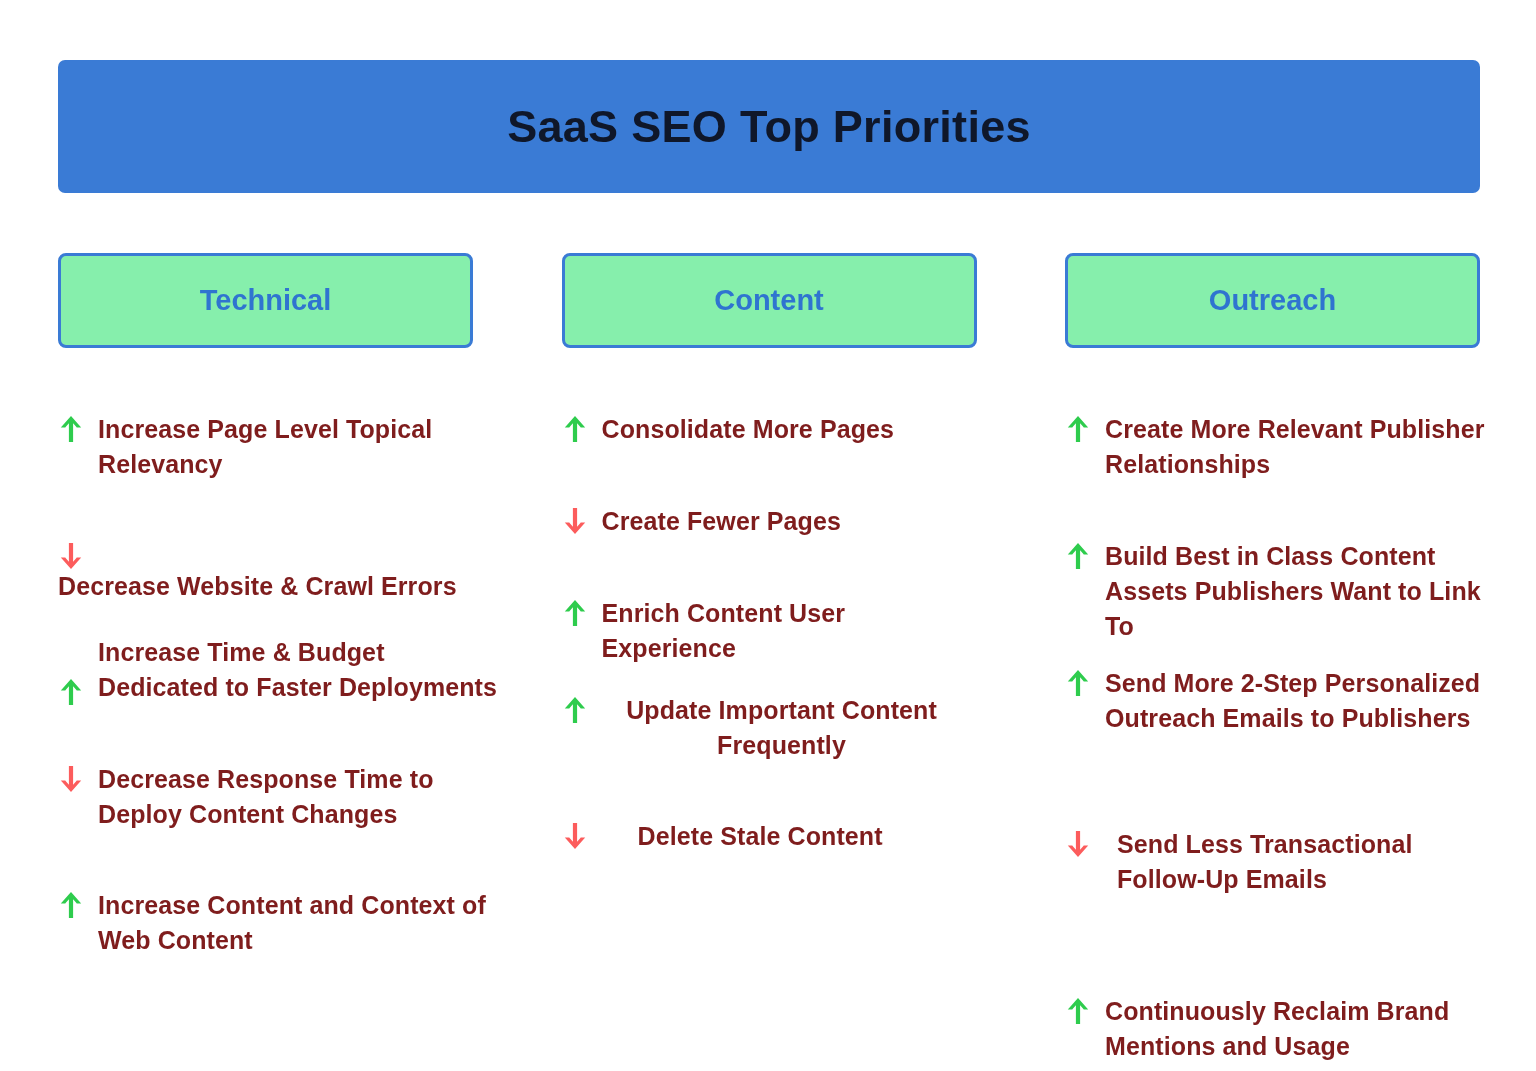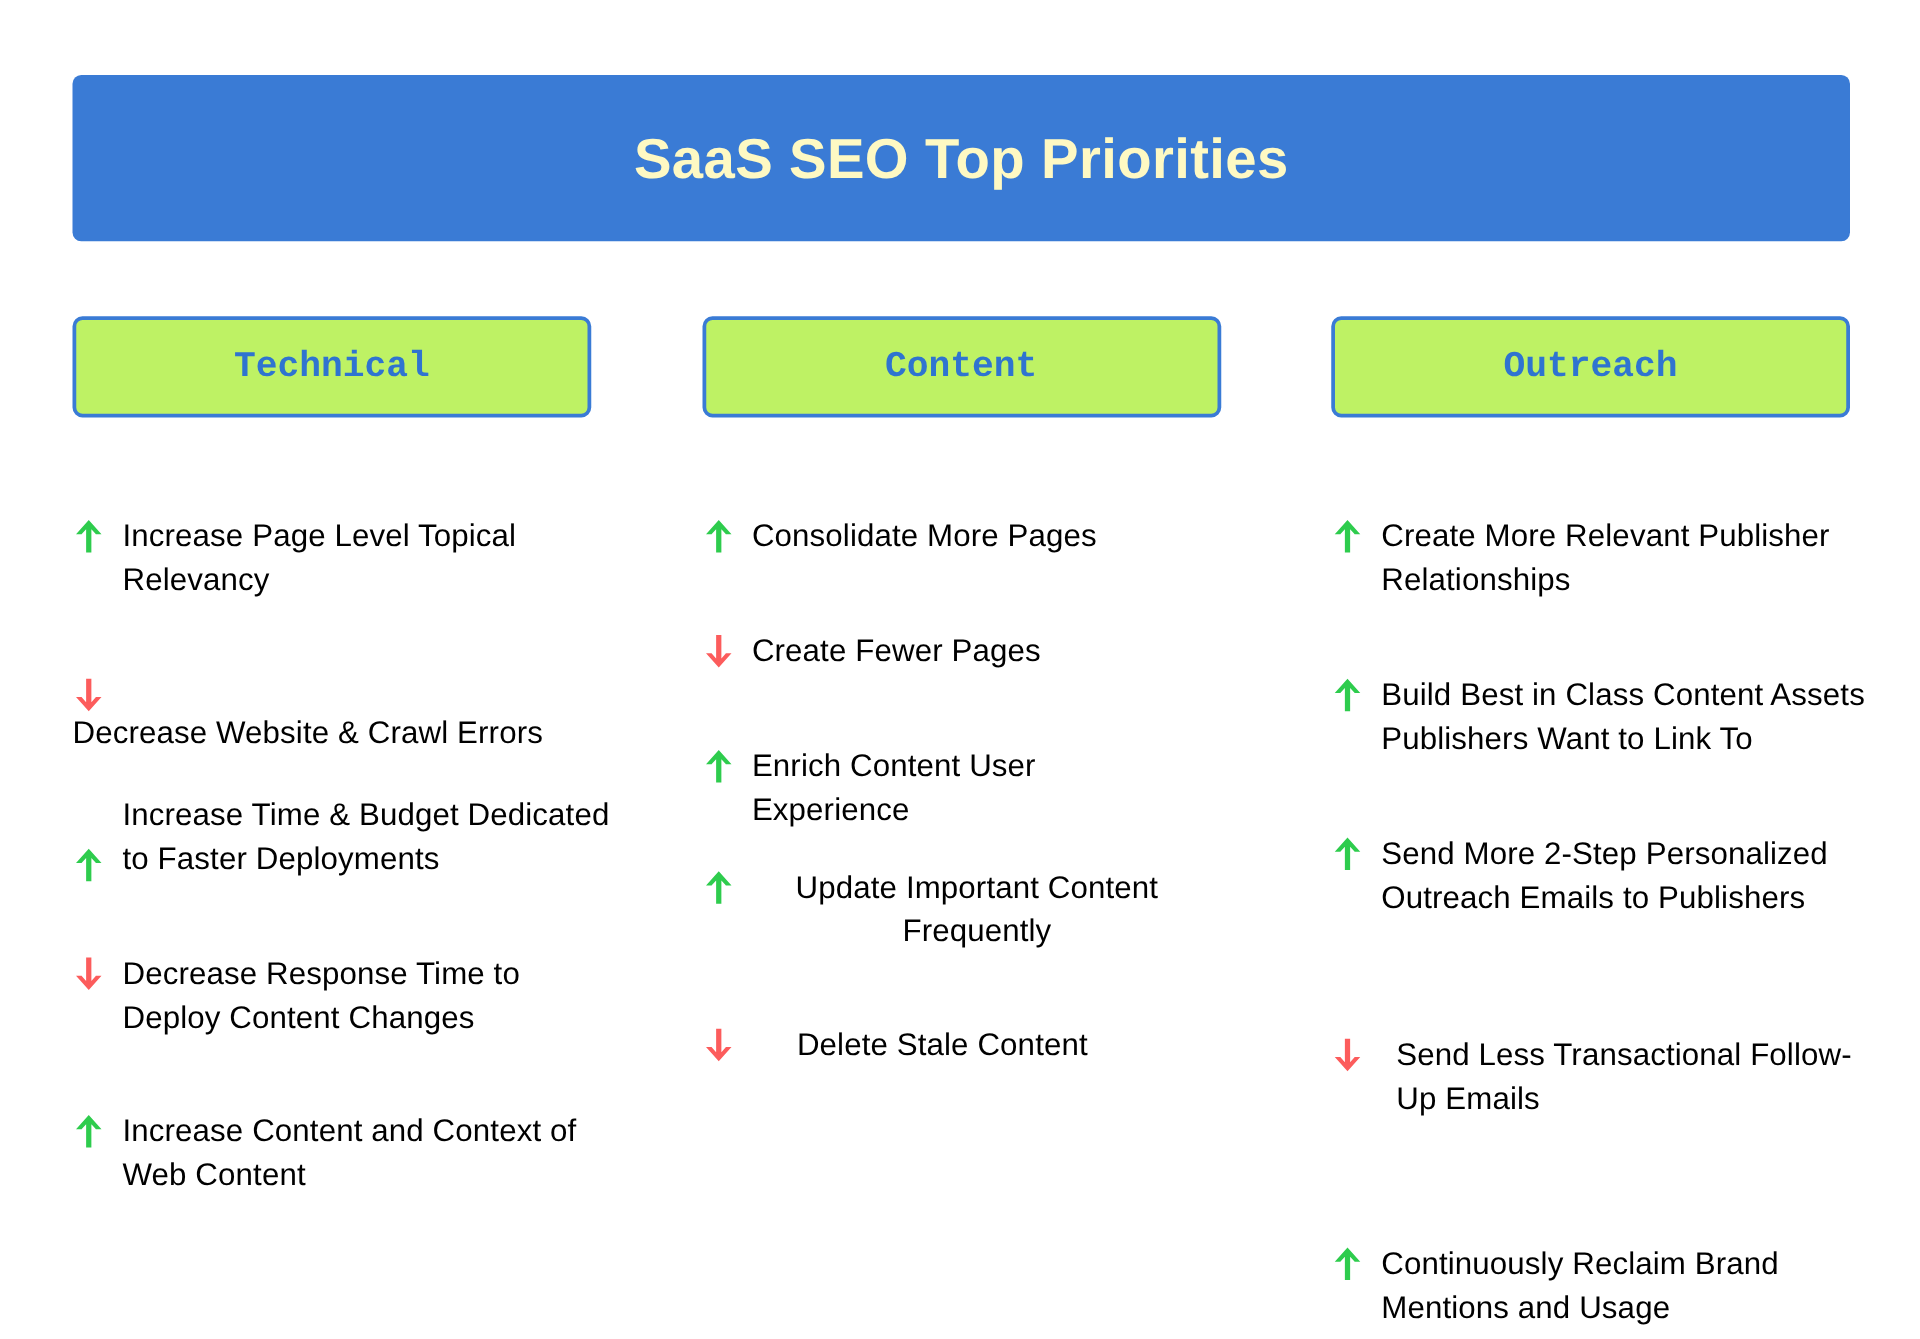--- a/index.html
+++ b/index.html
@@ -30,21 +30,21 @@
     width: 1422px;
     height: 133px;
     background: #3a7bd5;
     border-radius: 7px;
     display: flex;
     align-items: center;
     justify-content: center;
     box-sizing: border-box;
   }
   .banner-title {
-    color: #fef9c3;
+    color: #0f172a;
     font-size: 45px;
     font-weight: bold;
     letter-spacing: 0.3px;
     line-height: 1;
     text-align: center;
     white-space: nowrap;
   }
 
   
   .columns {
@@ -56,29 +56,28 @@
     display: flex;
     justify-content: space-between;
   }
   .column {
     width: 415px;
     position: relative;
   }
 
   .col-header {
     width: 415px;
-    height: 81px;
+    height: 95px;
     box-sizing: border-box;
     border: 3px solid #3a7bd5;
     border-radius: 8px;
-    background: #bef264;
+    background: #86efac;
     display: flex;
     align-items: center;
     justify-content: center;
-    font-family: Liberation Mono, monospace;
   }
   .col-header-label {
     color: #2f74d0;
     font-size: 29px;
     font-weight: bold;
     line-height: 1;
     white-space: nowrap;
   }
 
   
@@ -99,24 +98,24 @@
     flex: 0 0 auto;
     width: 26px;
     height: 30px;
     margin-right: 14px;
     display: block;
     position: relative;
     top: 2px;
   }
   .arrow svg { display: block; }
   .item-text {
-    color: #000000;
+    color: #7f1d1d;
     font-size: 25px;
     line-height: 35px;
-    font-weight: normal;
+    font-weight: bold;
     letter-spacing: 0.1px;
   }
 
   
   .column-technical .item-text { max-width: 400px; }
   .column-content   .item-text { max-width: 360px; }
   .column-outreach  .item-text { max-width: 400px; }
 </style>
 </head>
 <body>

